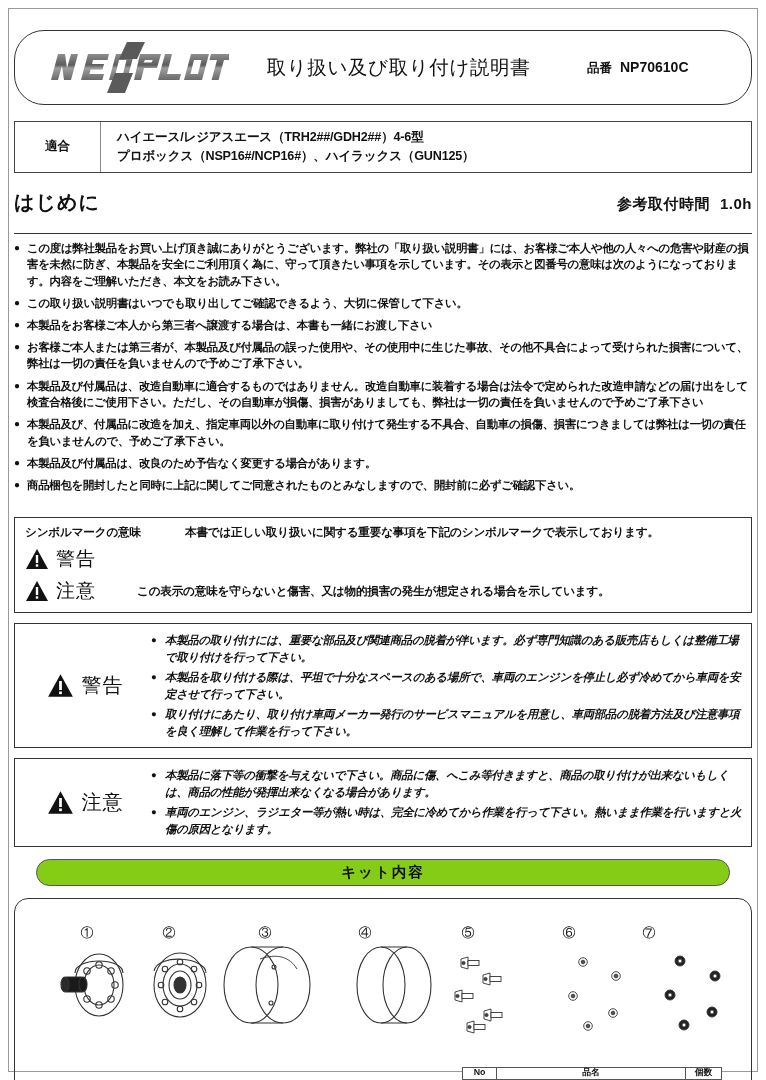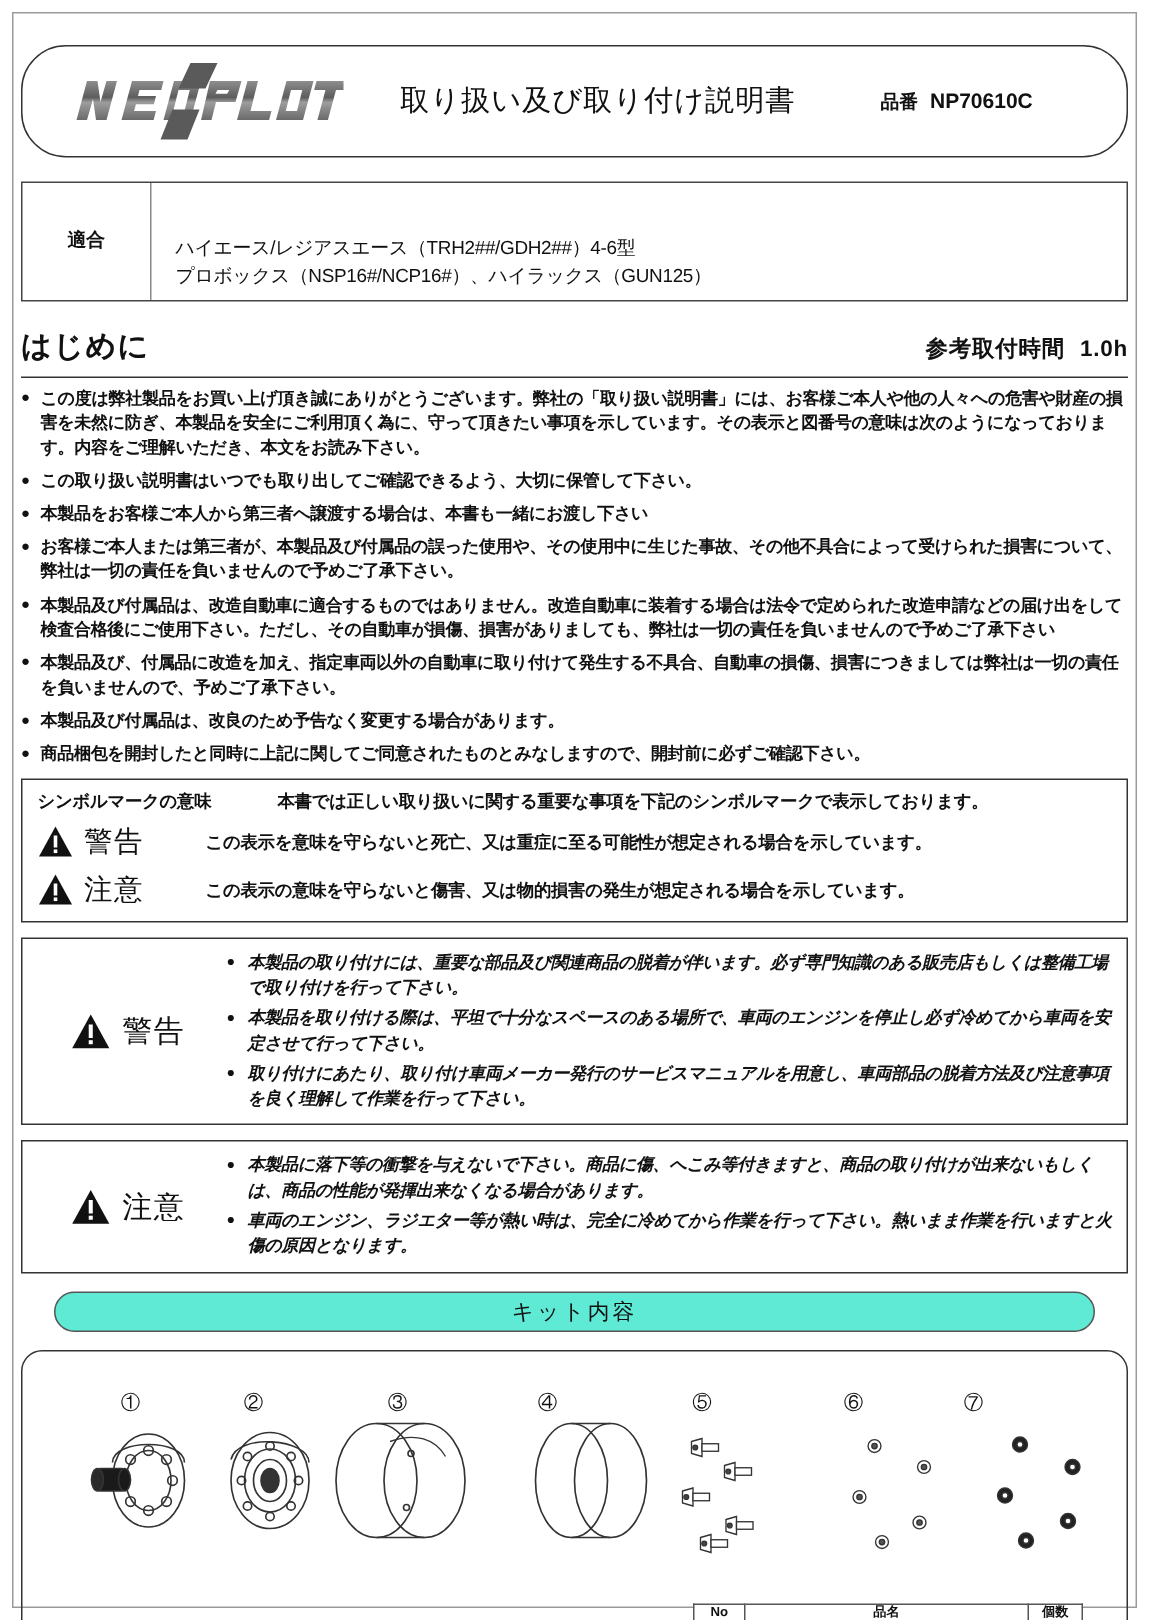--- a/index.html
+++ b/index.html
@@ -101,34 +101,33 @@
     border-right: 1px solid #888;
     align-self: stretch;
     display: flex;
     align-items: center;
     justify-content: center;
     box-sizing: border-box;
   }
   .fit-body {
     padding: 6px 0 6px 16px;
     font-size: 12.6px;
-    font-weight: normal;
+    font-weight: bold;
     line-height: 1.5;
     letter-spacing: -0.2px;
-    margin-top: 28px;
   }
 
   
   .intro-head {
     margin-top: 16px;
     display: flex;
     align-items: flex-end;
     justify-content: space-between;
     border-bottom: 1.6px solid #333;
-    padding-bottom: 7px;
+    padding-bottom: 17px;
   }
   .intro-title {
     font-size: 20px;
     font-weight: bold;
     letter-spacing: 1px;
   }
   .intro-time {
     font-size: 15px;
     font-weight: bold;
     letter-spacing: 0.5px;
@@ -148,21 +147,21 @@
   .bullet .dot {
     flex: 0 0 auto;
     width: 13px;
     font-size: 10px;
     line-height: 1.55;
   }
   .bullet .btxt { flex: 1; }
 
   
   .sym-box {
-    margin-top: 8px;
+    margin-top: 24px;
     border: 1.4px solid #333;
     padding: 7px 10px 8px 10px;
     box-sizing: border-box;
   }
   .sym-head {
     font-size: 11.6px;
     font-weight: bold;
     display: flex;
     letter-spacing: -0.2px;
   }
@@ -224,28 +223,28 @@
   }
   .wb:last-child { margin-bottom: 0; }
   .wb .dot { flex: 0 0 auto; width: 14px; font-size: 9.5px; line-height: 1.6; }
   .wb .btxt { flex: 1; font-style: italic; }
 
   
   .kit-title {
     margin: 12px auto 12px auto;
     width: 694px;
     height: 27px;
-    background: #5eead4;
+    background: #84cc16;
     border: 1.2px solid #555;
     border-radius: 14px;
     display: flex;
     align-items: center;
     justify-content: center;
     font-size: 14.5px;
-    font-weight: normal;
+    font-weight: bold;
     letter-spacing: 2px;
     box-sizing: border-box;
   }
   .kit-box {
     margin-top: 8px;
     height: 296px;
     border: 1.4px solid #333;
     border-radius: 14px;
     position: relative;
     box-sizing: border-box;
@@ -386,21 +385,20 @@
 
       <div class="sym-row">
         <div class="tri-word">
           <svg class="tri" viewBox="0 0 24 22">
             <polygon points="12,1 23,21 1,21" fill="#111"></polygon>
             <rect x="10.8" y="7" width="2.4" height="8" fill="#fff"></rect>
             <rect x="10.8" y="16.3" width="2.4" height="2.4" fill="#fff"></rect>
           </svg>
           <span class="wordlbl">警告</span>
         </div>
-        <div class="sym-desc">この表示を意味を守らないと死亡、又は重症に至る可能性が想定される場合を示しています。</div>
       </div>
 
       <div class="sym-row">
         <div class="tri-word">
           <svg class="tri" viewBox="0 0 24 22">
             <polygon points="12,1 23,21 1,21" fill="#111"></polygon>
             <rect x="10.8" y="7" width="2.4" height="8" fill="#fff"></rect>
             <rect x="10.8" y="16.3" width="2.4" height="2.4" fill="#fff"></rect>
           </svg>
           <span class="wordlbl">注意</span>

